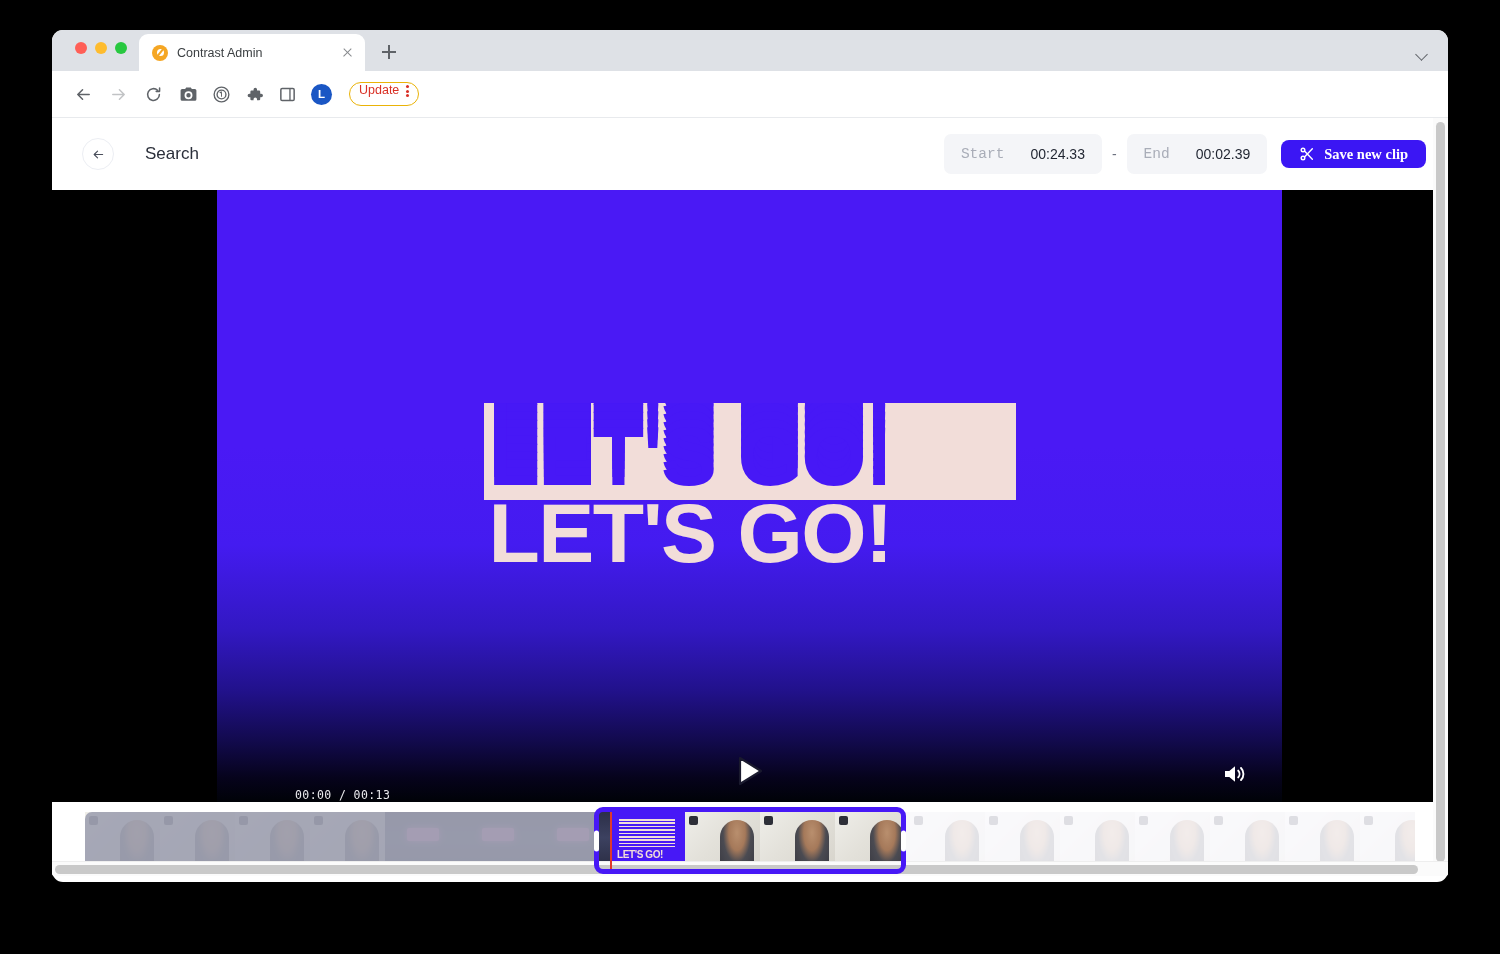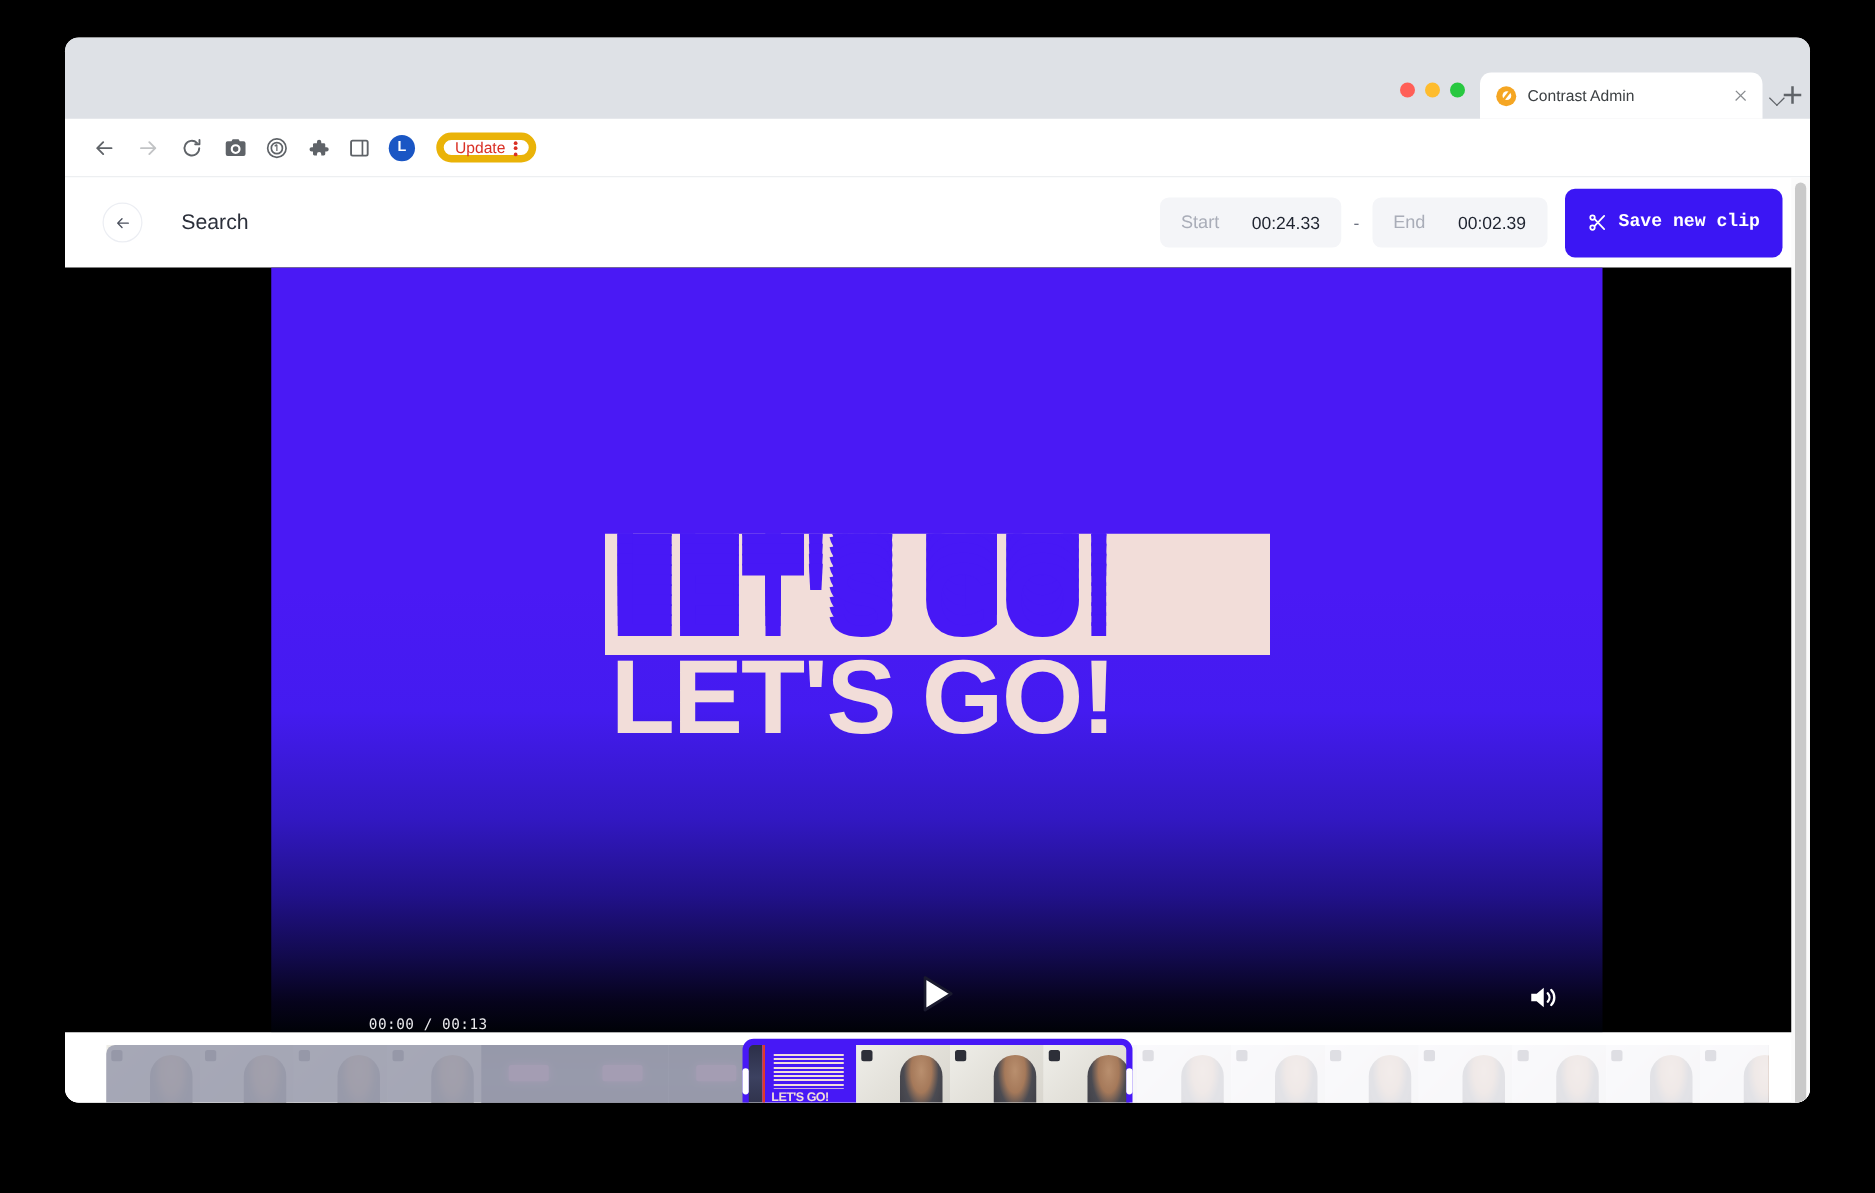--- a/index.html
+++ b/index.html
@@ -21,25 +21,24 @@
     height: 852px;
     background: #ffffff;
     border-radius: 11px;
     overflow: hidden;
     box-shadow: 0 12px 44px rgba(0,0,0,0.55);
   }
 
   
   #tab-strip {
     position: relative;
-    height: 65px;
+    height: 41px;
     background: #dee1e6;
     display: flex;
     align-items: flex-end;
-    justify-content: flex-end;
   }
   #traffic-lights {
     display: flex;
     align-items: center;
     gap: 8px;
     padding: 0 12px 0 23px;
     height: 47px;
   }
   .traffic-dot { width: 12px; height: 12px; border-radius: 50%; }
   .tl-red { background: #ff5f57; }
@@ -181,24 +180,23 @@
     border-radius: 50%;
     background: #1a56c4;
     color: #ffffff;
     font-size: 11.5px;
     font-weight: bold;
     display: flex; align-items: center; justify-content: center;
     flex: none;
   }
   #update-pill {
     height: 24px;
-    border: 6px solid #eab308;
+    border: 1px solid #eab308;
     border-radius: 13px;
     display: flex;
-    align-items: center;
     gap: 7px;
     padding: 0 8px 0 9px;
     margin-left: 3px;
   }
   #update-label { font-size: 12.5px; color: #d93025; white-space: nowrap; }
   #update-kebab {
     width: 4px; height: 15px;
     position: relative;
   }
   #update-kebab span {
@@ -248,38 +246,38 @@
   }
   .time-field {
     height: 40px;
     background: #f4f5f8;
     border-radius: 7px;
     display: flex;
     align-items: center;
     padding: 0 17px;
     gap: 26px;
   }
-  .time-label { font-size: 14.5px; color: #a9adb8; }
+  .time-label { font-size: 14.5px; color: #a9adb8; font-family: Liberation Mono, monospace; }
   .time-value { font-size: 14px; color: #1f2430; }
   #time-dash { font-size: 14px; color: #6d7280; padding: 0 10px; }
   #save-clip-btn {
     margin-left: 14px;
-    height: 55px;
+    height: 28px;
     background: #3b16f4;
     color: #ffffff;
     border-radius: 8px;
     display: flex;
     align-items: center;
     gap: 9px;
     padding: 0 18px;
     font-size: 14.5px;
     font-weight: bold;
     border: none;
     cursor: pointer;
-    font-family: Liberation Mono, monospace;
+    font-family: Liberation Serif, serif;
   }
   #scissors-icon { width: 16px; height: 16px; flex: none; }
 
   
   #video-stage {
     position: relative;
     height: 612px;
     background: #000000;
     overflow: hidden;
   }

